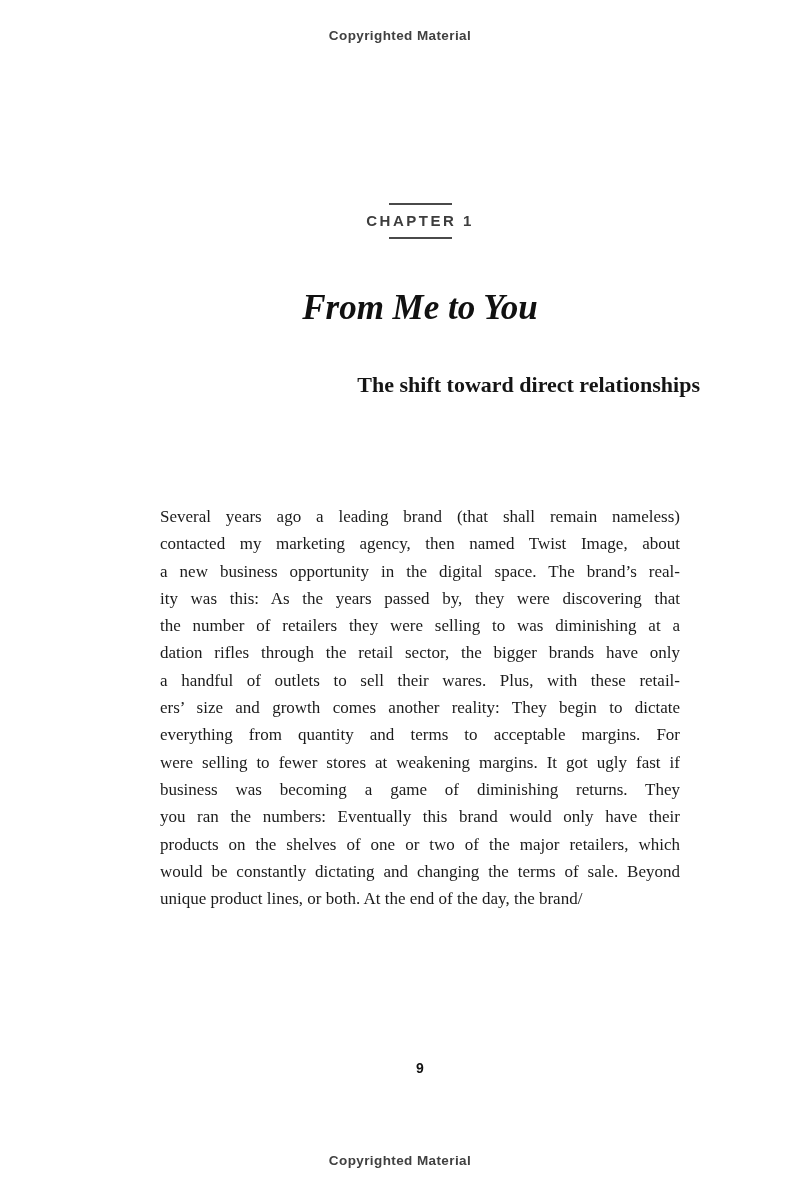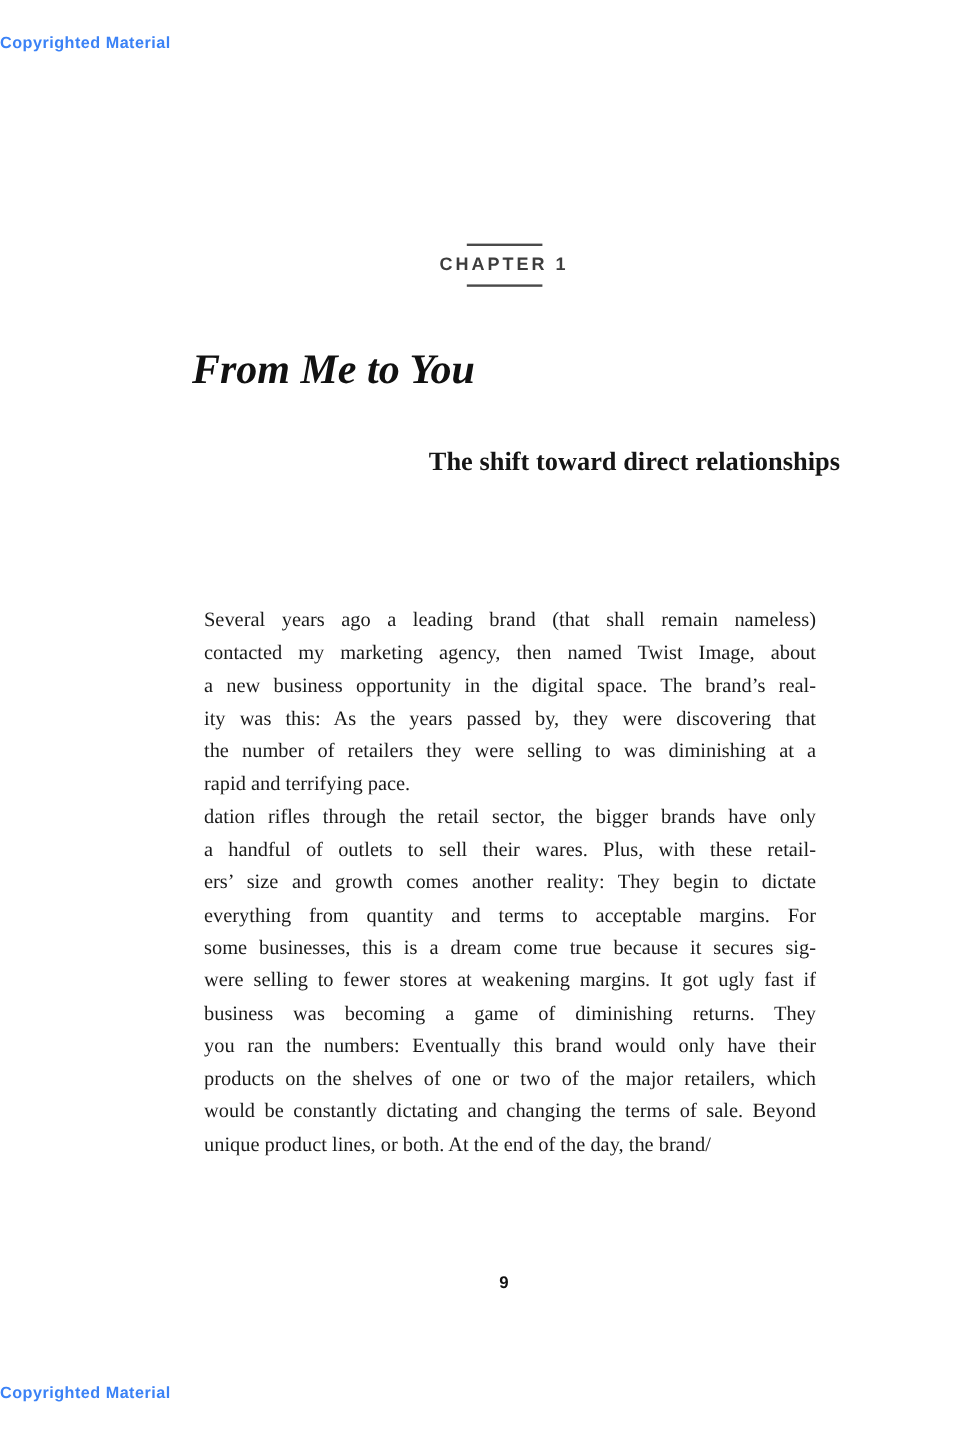--- a/index.html
+++ b/index.html
@@ -13,26 +13,26 @@
     height: 1200px;
     background: #ffffff;
     overflow: hidden;
     font-family: "Liberation Serif", serif;
     color: #1b1b1b;
   }
   .copyright {
     position: absolute;
     left: 0;
     width: 800px;
-    text-align: left;
+    text-align: center;
     font-family: "Liberation Sans", sans-serif;
     font-weight: 700;
     font-size: 13.5px;
     letter-spacing: 0.4px;
-    color: #3b82f6;
+    color: #404040;
   }
   .copyright.top { top: 28px; }
   .copyright.bottom { top: 1153px; }
 
   .chapter-block {
     position: absolute;
     left: 160px;
     width: 520px;
     top: 203px;
     text-align: center;
@@ -51,21 +51,21 @@
     letter-spacing: 2.5px;
     color: #3d3d3d;
     margin: 7px 0 8px 0;
   }
 
   .chapter-title {
     position: absolute;
     left: 160px;
     width: 520px;
     top: 288px;
-    text-align: left;
+    text-align: center;
     font-family: "Liberation Serif", serif;
     font-style: italic;
     font-weight: 700;
     font-size: 35px;
     color: #111111;
   }
 
   .chapter-subtitle {
     position: absolute;
     left: 140px;
@@ -86,21 +86,20 @@
     top: 503px;
     font-size: 17px;
     line-height: 27.3px;
     color: #1b1b1b;
   }
   .line {
     text-align: justify;
     text-align-last: justify;
     white-space: nowrap;
     overflow: hidden;
-    margin-left: 10px;
   }
   .line.last {
     text-align: left;
     text-align-last: left;
   }
   .line.indent {
     text-indent: 22px;
   }
 
   .page-number {
@@ -134,28 +133,26 @@
     <div>The shift toward direct relationships</div>
   </div>
 
   <div class="body-text">
       <div class="para">
         <div class="line">Several years ago a leading brand (that shall remain nameless)</div>
         <div class="line">contacted my marketing agency, then named Twist Image, about</div>
         <div class="line">a new business opportunity in the digital space. The brand’s real-</div>
         <div class="line">ity was this: As the years passed by, they were discovering that</div>
         <div class="line">the number of retailers they were selling to was diminishing at a</div>
-        <div class="line last">rapid and terrifying pace.</div>
       </div>
       <div class="para">
         <div class="line">dation rifles through the retail sector, the bigger brands have only</div>
         <div class="line">a handful of outlets to sell their wares. Plus, with these retail-</div>
         <div class="line">ers’ size and growth comes another reality: They begin to dictate</div>
         <div class="line">everything from quantity and terms to acceptable margins. For</div>
-        <div class="line">some businesses, this is a dream come true because it secures sig-</div>
         <div class="line">were selling to fewer stores at weakening margins. It got ugly fast if</div>
         <div class="line">business was becoming a game of diminishing returns. They</div>
         <div class="line">you ran the numbers: Eventually this brand would only have their</div>
         <div class="line">products on the shelves of one or two of the major retailers, which</div>
         <div class="line">would be constantly dictating and changing the terms of sale. Beyond</div>
         <div class="line last">unique product lines, or both. At the end of the day, the brand/</div>
       </div>
     </div>
 
   <div class="page-number">9</div>

